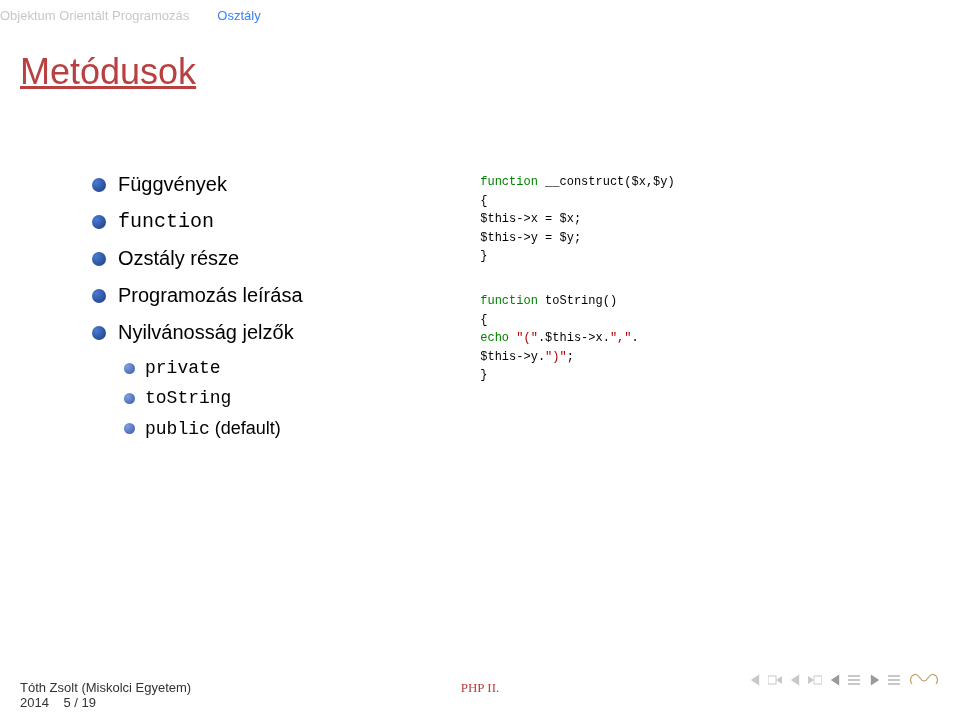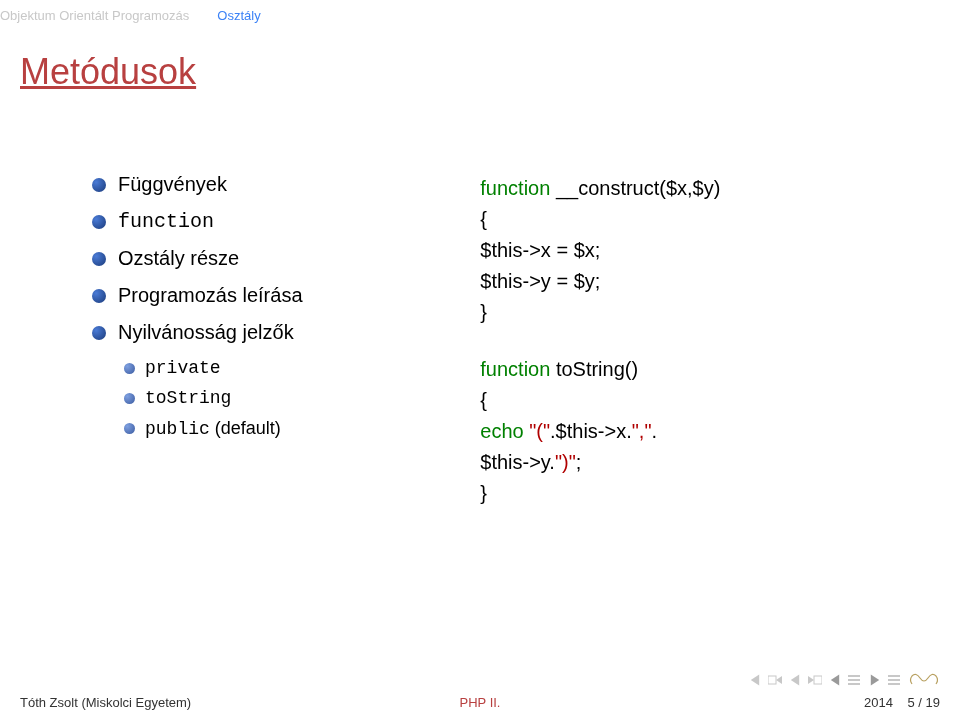--- a/index.html
+++ b/index.html
@@ -31,22 +31,22 @@
     margin-top: 80px;
     padding-left: 36px;
   }
   .left-col {
     width: 47%;
     padding-left: 56px;
   }
   .right-col {
     width: 53%;
     padding-left: 10px;
-    font-family: Liberation Sans, sans-serif;
-    font-size: 20px;
+    font-family: Liberation Mono, monospace;
+    font-size: 12px;
     line-height: 1.55;
   }
   .bul-row {
     display: flex;
     align-items: center;
     margin-bottom: 14px;
     font-size: 20px;
   }
   .bul-row.sub {
     font-size: 18px;
@@ -73,22 +73,23 @@
   .footer {
     position: absolute;
     bottom: 10px;
     left: 0;
     width: 100%;
     display: flex;
     justify-content: space-between;
     padding: 0 20px;
     font-size: 13px;
     color: #333;
-  }
-  .footer .center { position: absolute; left: 50%; transform: translateX(-50%); color: #b84040; }
+    flex-direction: column;
+  }
+  .footer .center { position: absolute; left: 50%; transform: translateX(-50%); color: #b84040; font-family: Liberation Serif, serif; }
   .nav-icons {
     position: absolute;
     bottom: 32px;
     right: 22px;
     display: flex;
     gap: 6px;
     align-items: center;
     color: #c8c8c8;
     font-size: 14px;
   }

